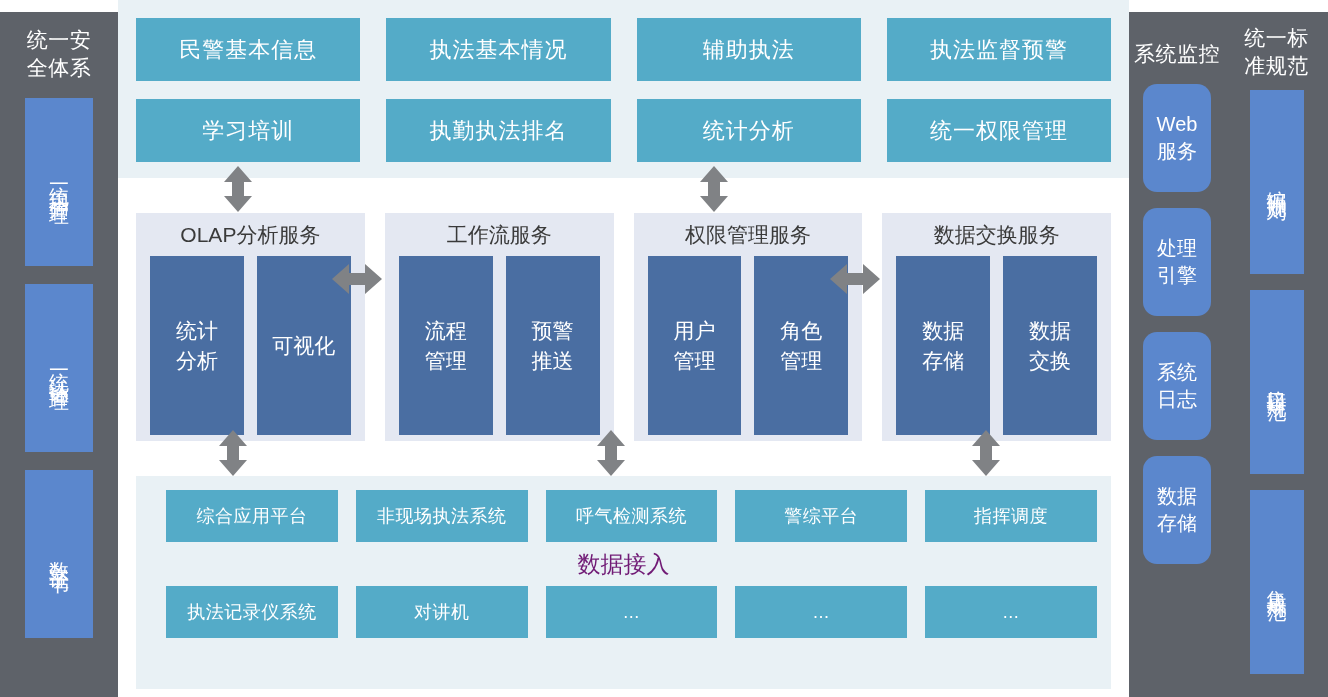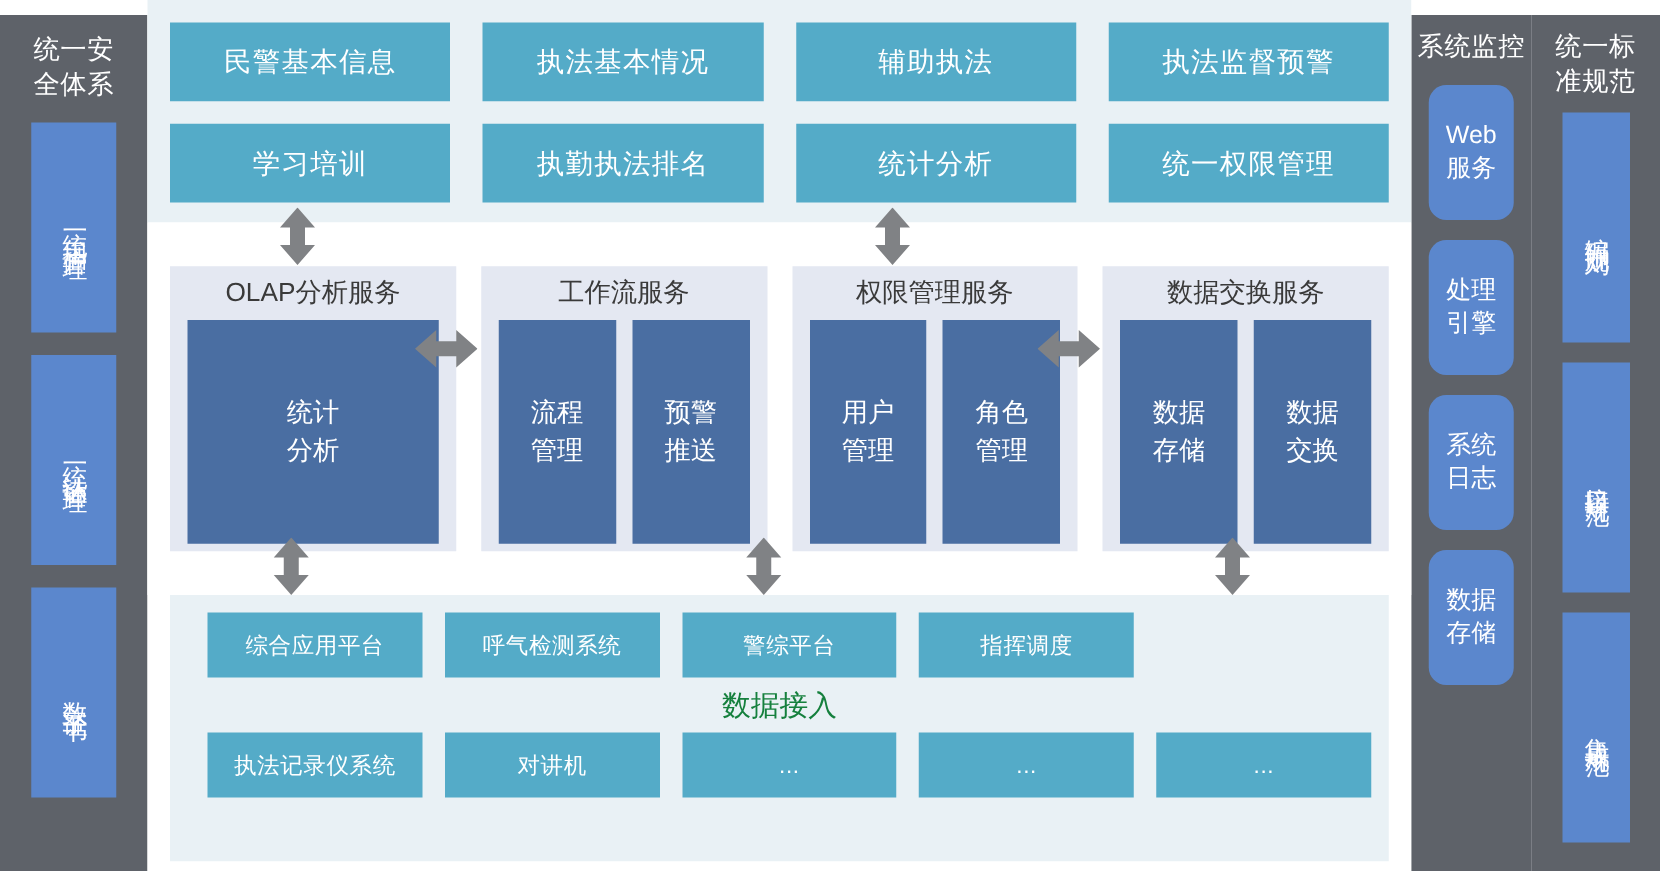--- a/index.html
+++ b/index.html
@@ -68,21 +68,21 @@
   }
   #col-security .side-box {
     width: 68px;
     height: 168px;
     margin-bottom: 18px;
   }
 
   
   #col-monitor {
     width: 96px;
-    padding-top: 12px;
+    padding-top: 28px;
   }
   #col-monitor .side-col-title {
     margin-bottom: 16px;
   }
   #col-monitor .side-box {
     width: 68px;
     height: 108px;
     margin-bottom: 16px;
     flex-direction: column;
     border-radius: 14px;
@@ -212,21 +212,21 @@
     background: #54abc8;
     color: #ffffff;
     display: flex;
     align-items: center;
     justify-content: center;
     font-size: 18px;
     letter-spacing: 0.5px;
   }
   .data-center-label {
     text-align: center;
-    color: #15803d;
+    color: #701a75;
     font-size: 23px;
     line-height: 32px;
     padding: 6px 0 6px 0;
   }
 
   
   .arrow {
     position: absolute;
     color: #808285;
   }
@@ -298,20 +298,21 @@
             <path d="M15 0 L29 16 L21 16 L21 30 L29 30 L15 46 L1 30 L9 30 L9 16 L1 16 Z" fill="#808285"></path>
           </svg>
       </div>
 
       <div class="service-row">
 
         <div class="service-panel">
           <div class="service-title">OLAP分析服务</div>
           <div class="service-subboxes">
             <div class="service-subbox">统计<br>分析</div>
+            <div class="service-subbox">可视化</div>
           </div>
         </div>
 
         <div class="service-panel">
           <div class="service-title">工作流服务</div>
           <div class="service-subboxes">
             <div class="service-subbox">流程<br>管理</div>
             <div class="service-subbox">预警<br>推送</div>
           </div>
         </div>
@@ -331,20 +332,21 @@
             <div class="service-subbox">数据<br>交换</div>
           </div>
         </div>
 
       </div>
     </div>
 
     <div class="data-panel">
       <div class="data-row">
         <div class="data-box">综合应用平台</div>
+        <div class="data-box">非现场执法系统</div>
         <div class="data-box">呼气检测系统</div>
         <div class="data-box">警综平台</div>
         <div class="data-box">指挥调度</div>
       </div>
 
       <div class="data-center-label">数据接入</div>
 
       <div class="data-row">
         <div class="data-box">执法记录仪系统</div>
         <div class="data-box">对讲机</div>

